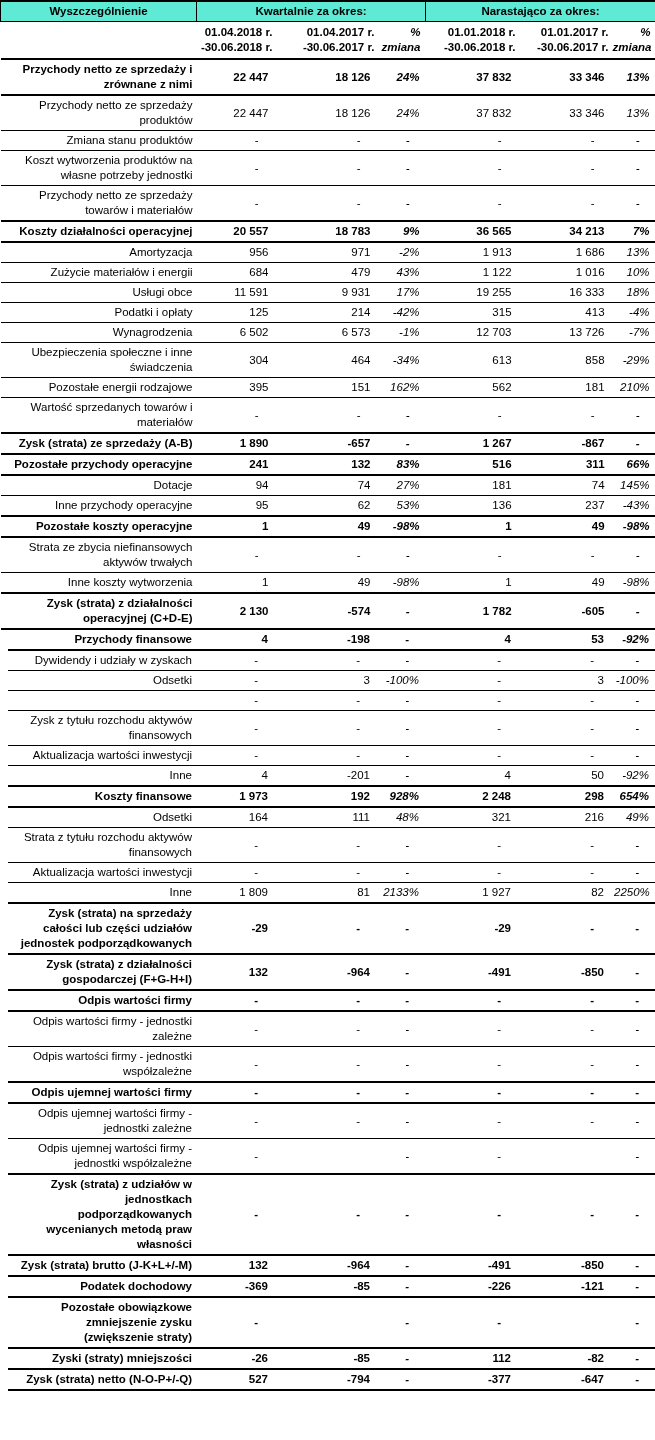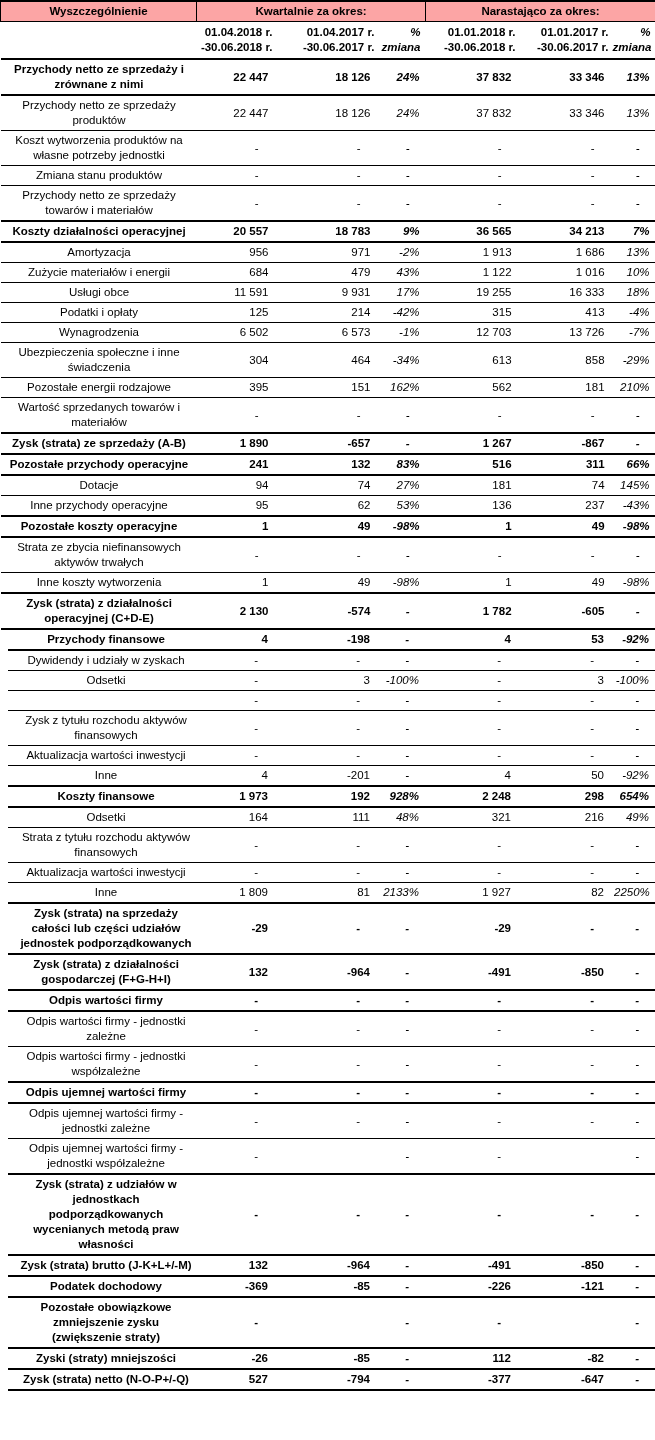--- a/index.html
+++ b/index.html
@@ -22,41 +22,41 @@
 
   th, td { vertical-align: middle; }
 
   
   th.h1 {
     font-weight: bold;
     text-align: center;
     padding: 2px 4px;
     border: 1px solid #000;
     border-top: none;
-    background: #fca5a5;
+    background: #5eead4;
   }
   
   th.h2 {
     font-weight: bold;
     text-align: right;
     white-space: pre-line;
     padding: 3px 2px;
     border-bottom: 2px solid #000;
   }
   th.h2.pcth { font-style: italic; text-align: right; padding-right: 5px; }
 
   tbody td {
     border-top: 1px solid #000;
     border-bottom: 1px solid #000;
     padding: 2px 4px;
   }
   tr.hv td { border-top-width: 2px; border-bottom-width: 2px; }
   table.t2 tbody tr:first-child td { border-top: none; }
 
-  td.lbl { text-align: center; padding-left: 5px; }
+  td.lbl { text-align: right; padding-left: 5px; }
   table.t2 td.lbl { padding-left: 12px; }
   td.num { text-align: right; padding-right: 6px; white-space: nowrap; }
   td.pct { font-style: italic; }
   .b { font-weight: bold; }
   td.dash { padding-right: 16px; }
 </style>
 </head>
 <body>
 
 <div class="page">
@@ -106,30 +106,30 @@
         <tr>
           <td class="lbl">Przychody netto ze sprzedaży produktów</td>
           <td class="num">22 447</td>
           <td class="num">18 126</td>
           <td class="num pct">24%</td>
           <td class="num">37 832</td>
           <td class="num">33 346</td>
           <td class="num pct">13%</td>
         </tr>
         <tr>
+          <td class="lbl">Zmiana stanu produktów</td>
+          <td class="num dash">-</td>
+          <td class="num dash">-</td>
+          <td class="num pct dash">-</td>
+          <td class="num dash">-</td>
+          <td class="num dash">-</td>
+          <td class="num pct dash">-</td>
+        </tr>
+        <tr>
           <td class="lbl">Koszt wytworzenia produktów na własne potrzeby jednostki</td>
-          <td class="num dash">-</td>
-          <td class="num dash">-</td>
-          <td class="num pct dash">-</td>
-          <td class="num dash">-</td>
-          <td class="num dash">-</td>
-          <td class="num pct dash">-</td>
-        </tr>
-        <tr>
-          <td class="lbl">Zmiana stanu produktów</td>
           <td class="num dash">-</td>
           <td class="num dash">-</td>
           <td class="num pct dash">-</td>
           <td class="num dash">-</td>
           <td class="num dash">-</td>
           <td class="num pct dash">-</td>
         </tr>
         <tr>
           <td class="lbl">Przychody netto ze sprzedaży towarów i materiałów</td>
           <td class="num dash">-</td>

